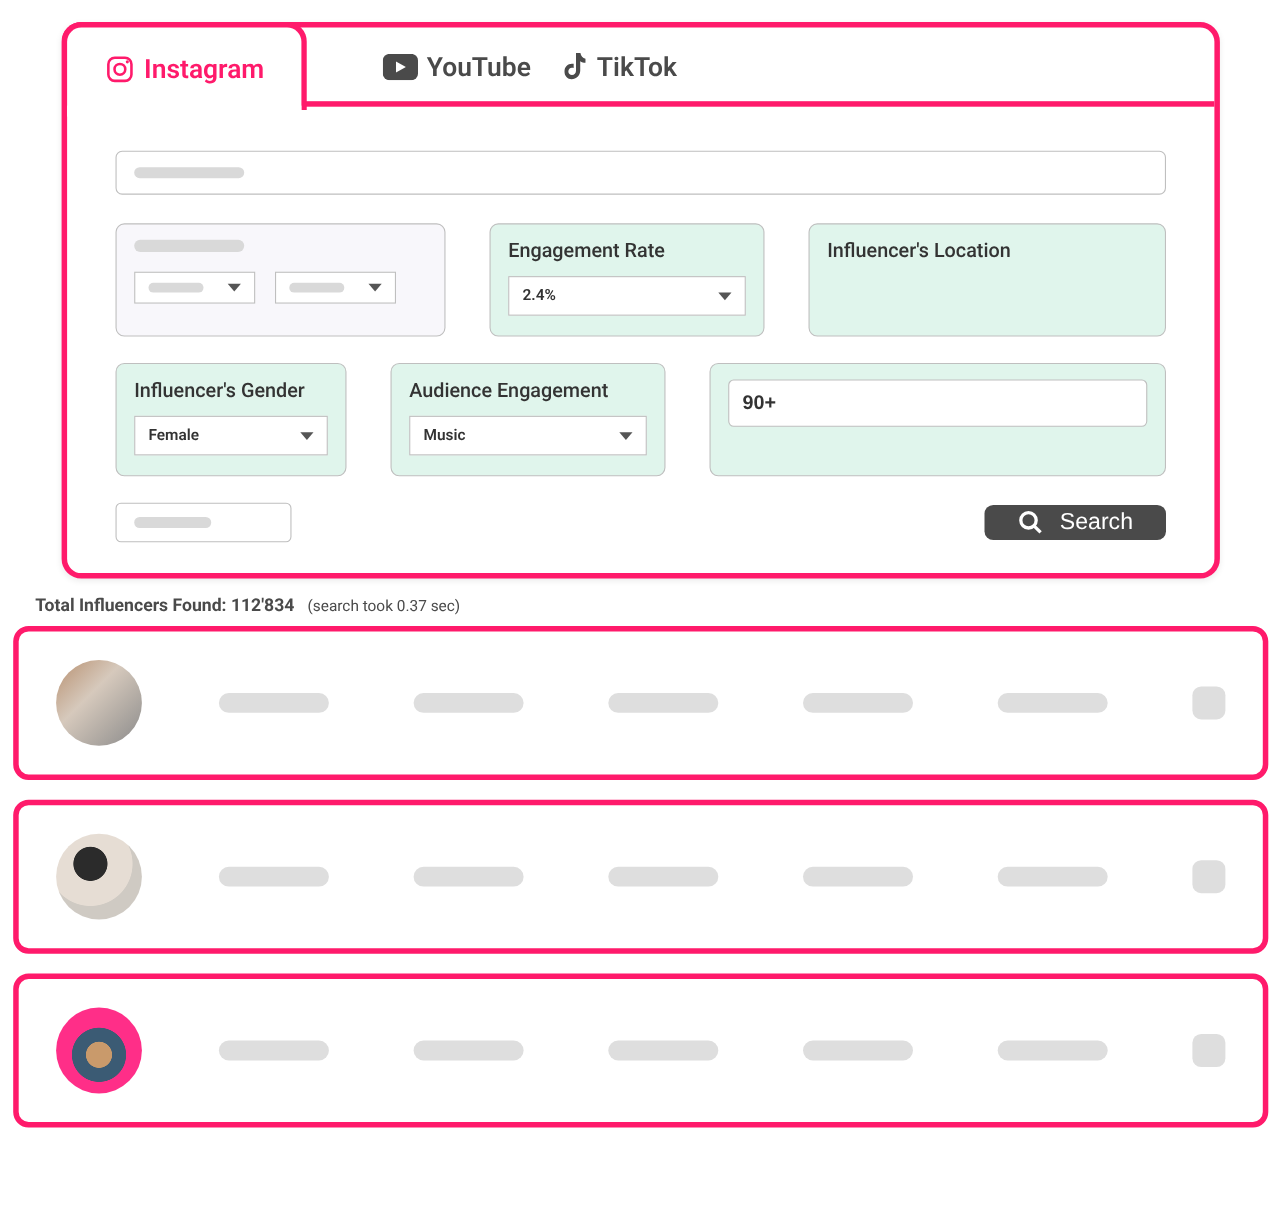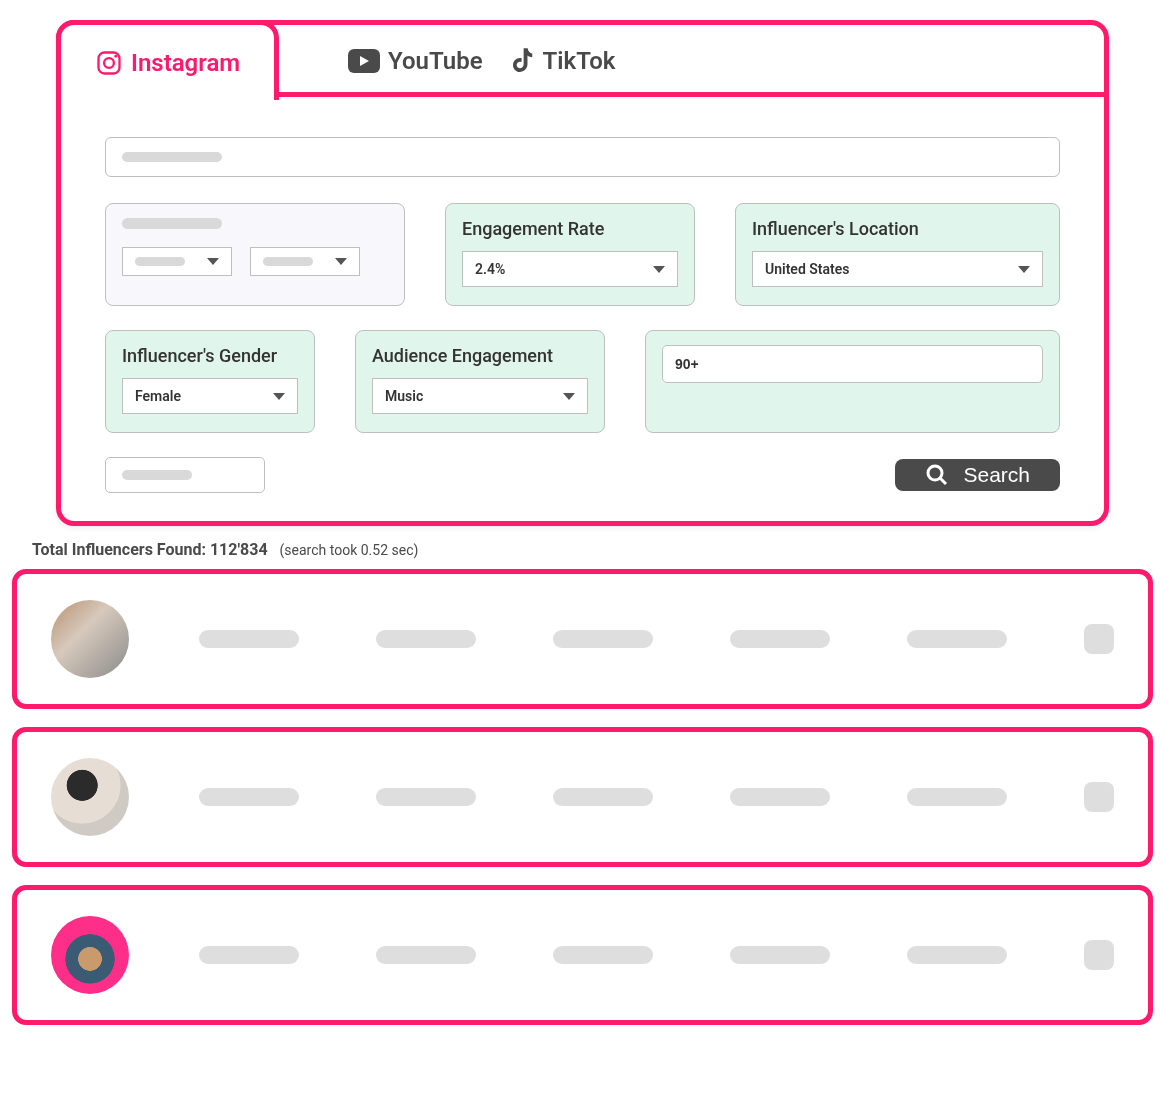--- a/index.html
+++ b/index.html
@@ -124,21 +124,21 @@
     border-radius: 5px;
     width: 50px;
     height: 9px;
   }
   .twin-selects { display: flex; gap: 18px; }
   .aas-input {
     background: #fff;
     border: 1px solid #bfbfbf;
     border-radius: 5px;
     padding: 10px 12px;
-    font-size: 14px;
+    font-size: 18px;
     font-weight: 600;
     color: #333;
     width: 100%;
   }
   .bottom-row {
     display: flex;
     justify-content: space-between;
     align-items: center;
     margin-top: 10px;
   }
@@ -268,24 +268,20 @@
       <div class="filter-box mint" style="flex:0 0 250px">
         <span class="filter-label">Engagement Rate</span>
         <div class="select">
           <span>2.4%</span>
           <span class="caret"></span>
         </div>
       </div>
 
       <div class="filter-box mint" style="flex:1">
         <span class="filter-label">Influencer's Location</span>
-        <div class="select">
-          <span>United States</span>
-          <span class="caret"></span>
-        </div>
       </div>
     </div>
 
     <div class="filters-row">
       <div class="filter-box mint" style="flex:0 0 210px">
         <span class="filter-label">Influencer's Gender</span>
         <div class="select">
           <span>Female</span>
           <span class="caret"></span>
         </div>
@@ -316,21 +312,21 @@
           </svg>
         </span>
         <span>Search</span>
       </button>
     </div>
   </div>
 </div>
 
 <div class="results-meta">
   <b><span>Total Influencers Found:</span> <span>112'834</span></b>
-  <span class="timing">(search took 0.52 sec)</span>
+  <span class="timing">(search took 0.37 sec)</span>
 </div>
 
 <div class="result-row">
   <div class="avatar av1"></div>
   <div class="pill-group">
     <span class="pill"></span>
     <span class="pill"></span>
     <span class="pill"></span>
     <span class="pill"></span>
     <span class="pill"></span>

